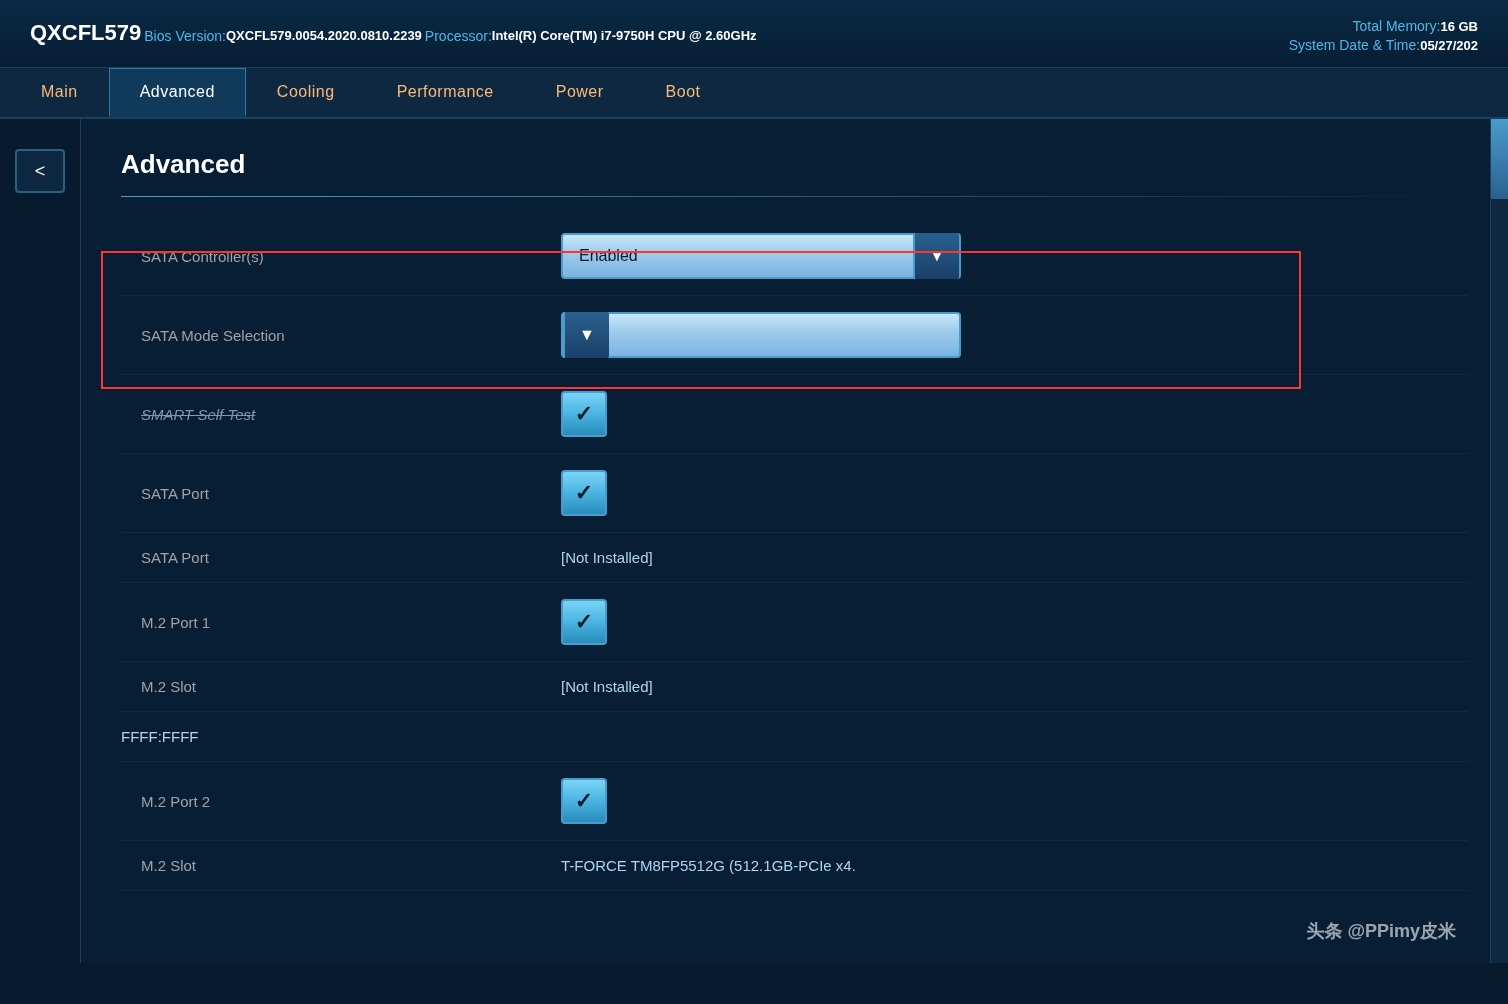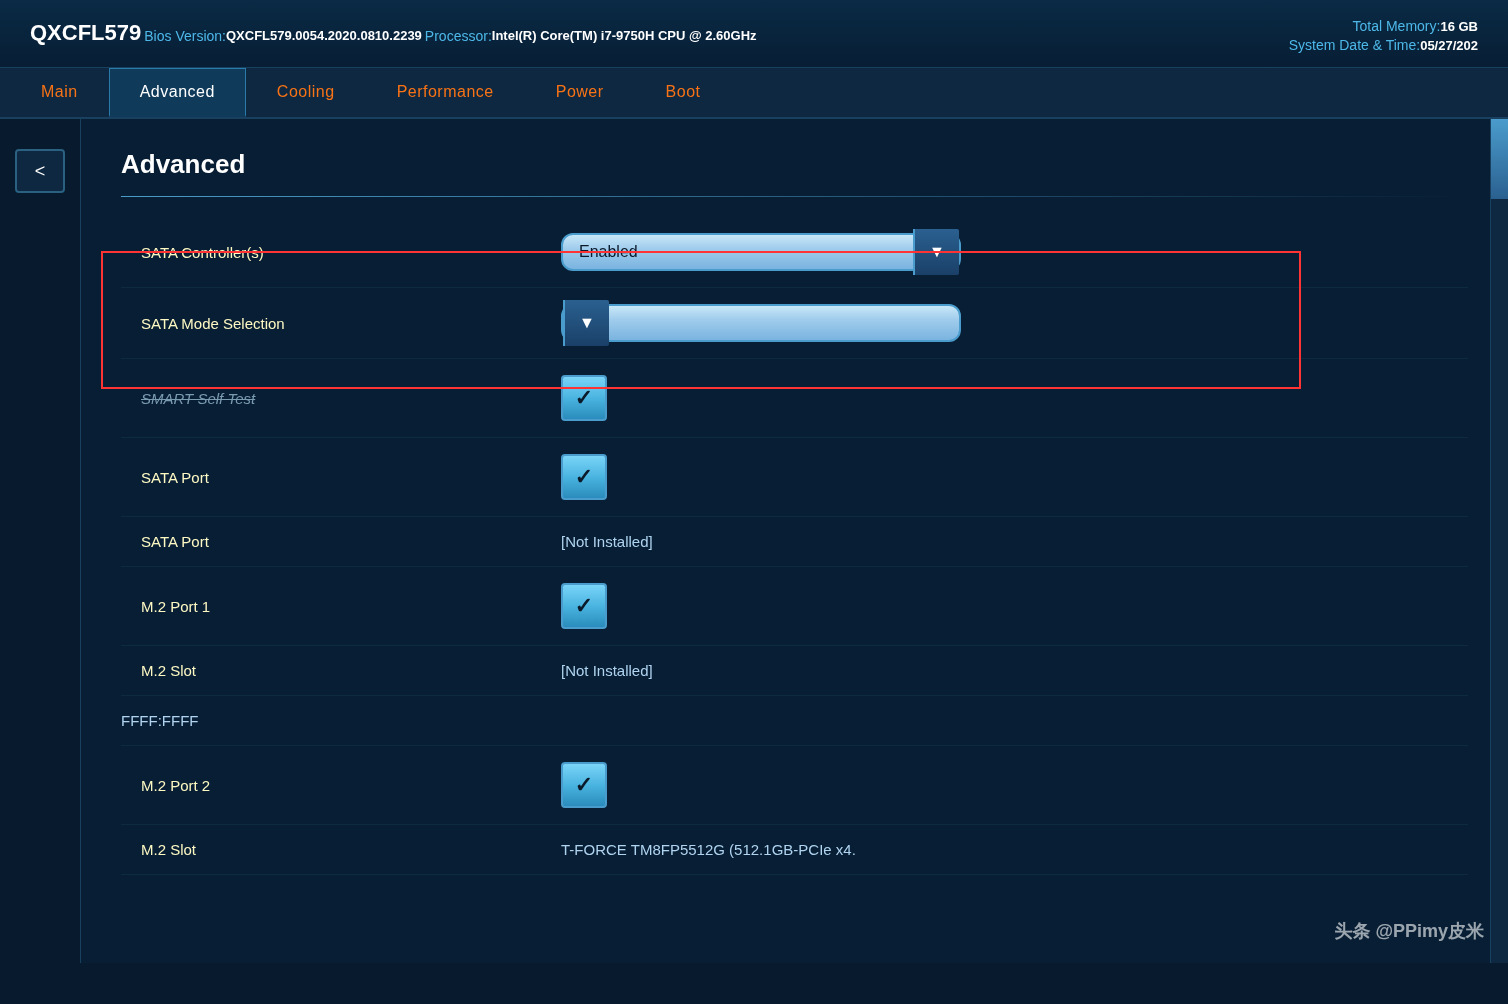--- a/index.html
+++ b/index.html
@@ -64,21 +64,21 @@
     .nav-tabs {
       display: flex;
       background: #0d2840;
       padding: 0 10px;
       border-bottom: 2px solid #1a4060;
     }
 
     .nav-tab {
       padding: 14px 30px;
       font-size: 16px;
-      color: #f97316;
+      color: #fdba74;
       cursor: pointer;
       border: 1px solid transparent;
       border-bottom: none;
       position: relative;
       letter-spacing: 0.5px;
       transition: all 0.2s;
     }
 
     .nav-tab.active {
       color: #ffffff;
@@ -151,21 +151,21 @@
     .setting-row {
       display: flex;
       align-items: center;
       padding: 16px 0;
       border-bottom: 1px solid #0d2a40;
     }
 
     .setting-label {
       flex: 0 0 440px;
       font-size: 15px;
-      color: #fef9c3;
+      color: #a3a3a3;
       padding-left: 20px;
     }
 
     .setting-label.strikethrough {
       text-decoration: line-through;
       color: #7a9ab0;
       font-style: italic;
     }
 
     .setting-control {
@@ -173,23 +173,23 @@
       display: flex;
       align-items: center;
     }
 
     
     .dropdown {
       display: flex;
       align-items: center;
       background: linear-gradient(180deg, #c8e8f8 0%, #a0ccec 40%, #7ab4e0 100%);
       border: 2px solid #4a9ccc;
-      border-radius: 12px;
+      border-radius: 4px;
       min-width: 400px;
-      height: 38px;
+      height: 46px;
       position: relative;
       cursor: pointer;
     }
 
     .dropdown-text {
       flex: 1;
       padding: 0 16px;
       font-size: 16px;
       color: #0a1a2a;
       font-weight: 500;
@@ -256,21 +256,21 @@
       top: 0;
       width: 18px;
       height: 80px;
       background: linear-gradient(180deg, #4a9ccc 0%, #2a6090 100%);
     }
 
     
     .watermark {
       position: absolute;
       bottom: 20px;
-      right: 24px;
+      right: 52px;
       font-size: 18px;
       color: rgba(255,255,255,0.6);
       font-weight: bold;
     }
   </style>
 </head>
 <body>
 
 <div class="header-section">
   <div class="header-row">

